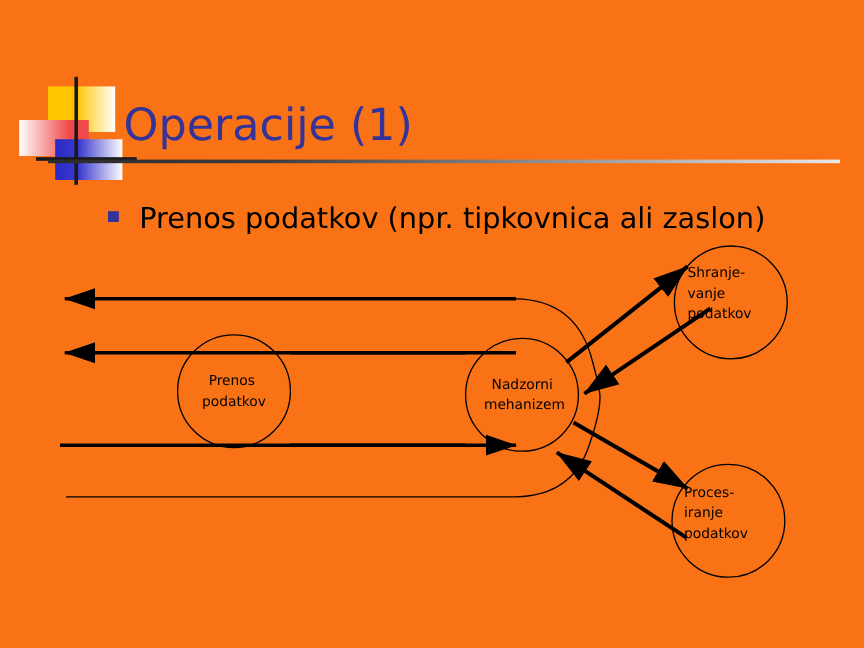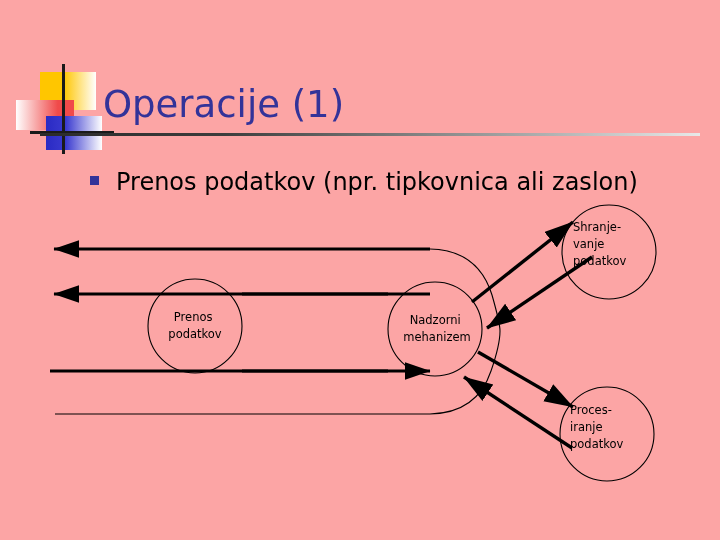--- a/index.html
+++ b/index.html
@@ -13,21 +13,21 @@
     font-family: "Liberation Sans", sans-serif;
     overflow: hidden;
     position: relative;
   }
 
   #slide {
     position: absolute;
     left: 0; top: 0;
     width: 720px;
     height: 540px;
-    background: #fca5a5;
+    background: #f97316;
   }
 
   
   .logo-wrap {
     position: absolute;
     left: 14px;
     top: 58px;
     width: 100px;
     height: 100px;
   }

